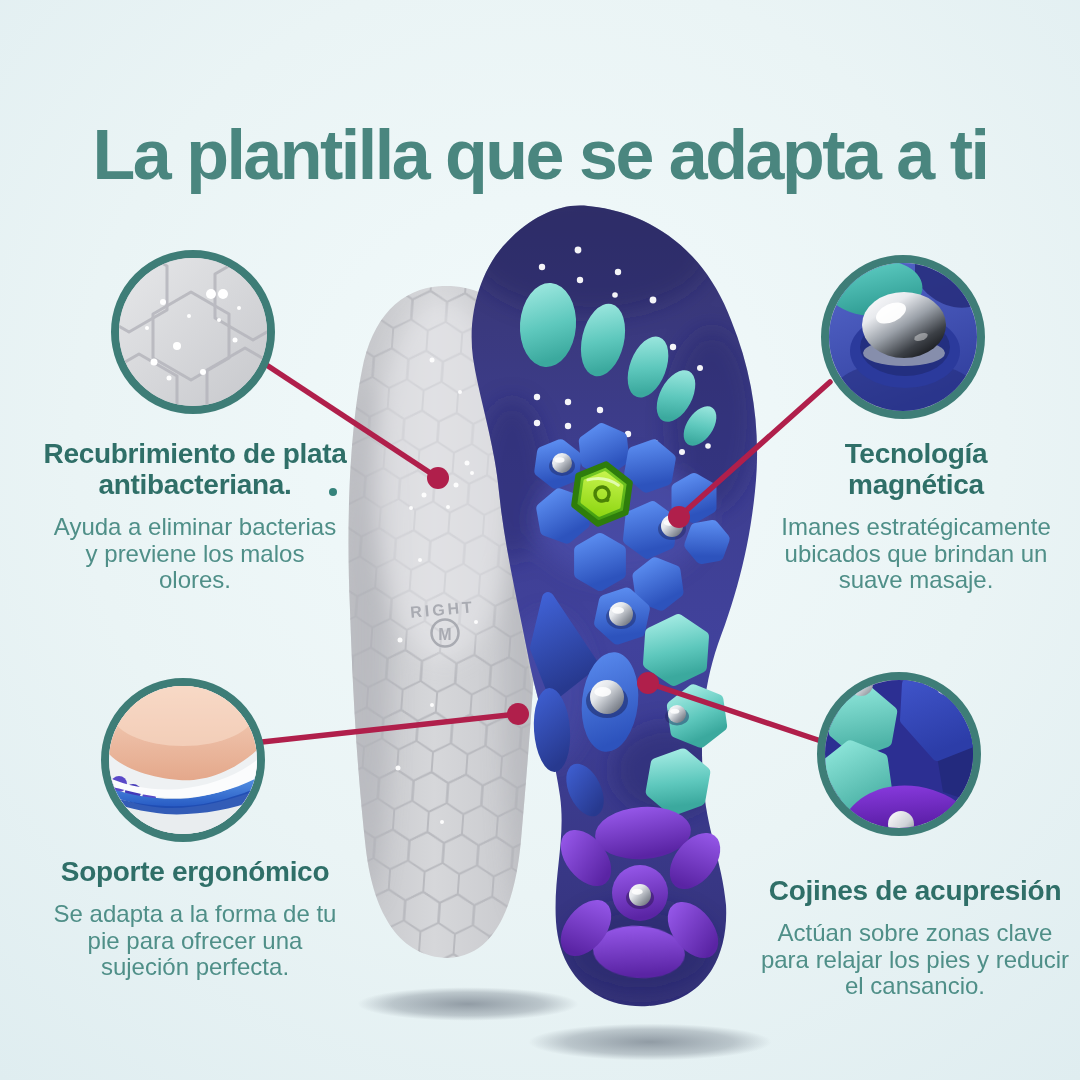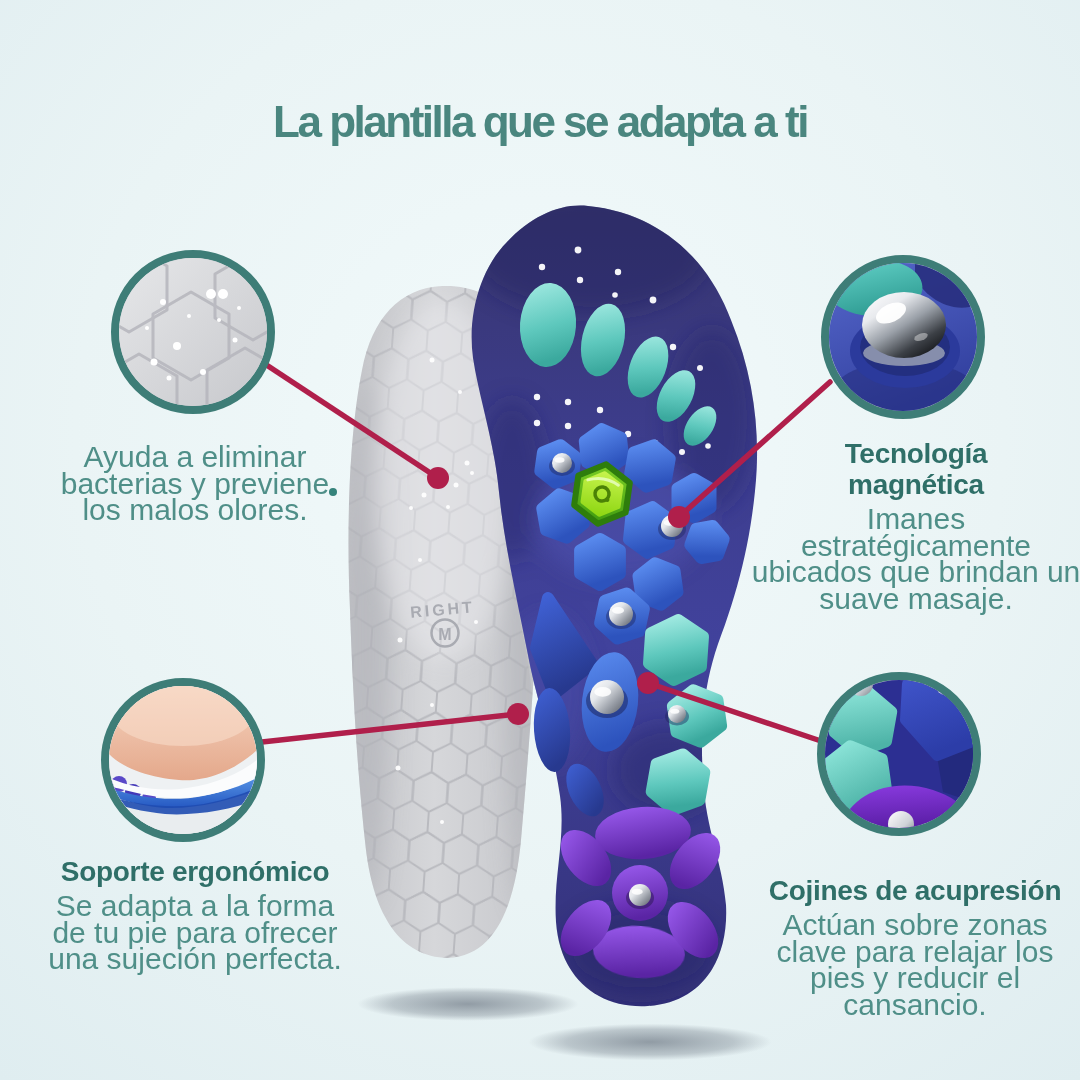--- a/index.html
+++ b/index.html
@@ -8,21 +8,21 @@
     font-family:"Liberation Sans","DejaVu Sans",sans-serif;
     background:#e9f3f5;
   }
   .scene{
     position:relative;width:1080px;height:1080px;
     background:radial-gradient(circle at 50% 40%, #f2fafb 0%, #eaf4f5 55%, #dfedf0 100%);
   }
   .page-title{
     position:absolute;left:0;top:68px;width:1080px;
     text-align:center;
-    font-size:44px;font-weight:800;letter-spacing:-2.5px;
+    font-size:70px;font-weight:800;letter-spacing:-2.5px;
     color:#4a867f;
   }
   .main-illustration{position:absolute;left:0;top:0;z-index:1;}
   .macro-circle{
     position:absolute;width:148px;height:148px;border-radius:50%;
     border:8px solid #3e7d77;overflow:hidden;z-index:3;
     background:#cfd2d6;
   }
   .macro-circle svg{display:block;}
   .circle-tl{left:111px;top:250px;}
@@ -30,22 +30,22 @@
   .circle-bl{left:101px;top:678px;}
   .circle-br{left:817px;top:672px;}
   .callout-text{
     position:absolute;z-index:2;text-align:center;
   }
   .callout-heading{
     font-weight:800;font-size:28px;line-height:31px;
     color:#2f6f68;letter-spacing:-0.3px;margin:0 auto;
   }
   .callout-body{
-    font-size:30px;line-height:26.5px;color:#4f8f88;
-    margin:6px auto 0 auto;
+    font-size:24px;line-height:26.5px;color:#4f8f88;
+    margin:14px auto 0 auto;
   }
   .block-tl{left:40px;top:438px;width:310px;}
   .block-tl .callout-heading{max-width:312px;}
   .block-tl .callout-body{max-width:290px;}
   .block-tr{left:751px;top:438px;width:330px;}
   .block-tr .callout-heading{max-width:230px;}
   .block-tr .callout-body{max-width:330px;}
   .block-bl{left:40px;top:856px;width:310px;}
   .block-bl .callout-body{max-width:295px;}
   .block-br{left:755px;top:875px;width:320px;}
@@ -455,20 +455,21 @@
       <path d="M14,148 C28,110 70,98 108,110 C130,117 144,130 148,140 L148,148 Z" fill="url(#m4purple)"></path>
       <g>
         <circle cx="36" cy="4" r="12" fill="url(#m4silver)"></circle>
         <circle cx="120" cy="6" r="9" fill="url(#m4silver)"></circle>
         <circle cx="76" cy="144" r="13" fill="url(#m4silver)"></circle>
       </g>
     </svg>
   </div>
 
   <div class="callout-text block-tl">
+    <div class="callout-heading">Recubrimiento de plata antibacteriana.</div>
     <div class="callout-body">Ayuda a eliminar bacterias y previene los malos olores.</div>
   </div>
 
   <div class="callout-text block-bl">
     <div class="callout-heading">Soporte ergonómico</div>
     <div class="callout-body">Se adapta a la forma de tu pie para ofrecer una sujeción perfecta.</div>
   </div>
 
   <div class="callout-text block-tr">
     <div class="callout-heading">Tecnología magnética</div>

